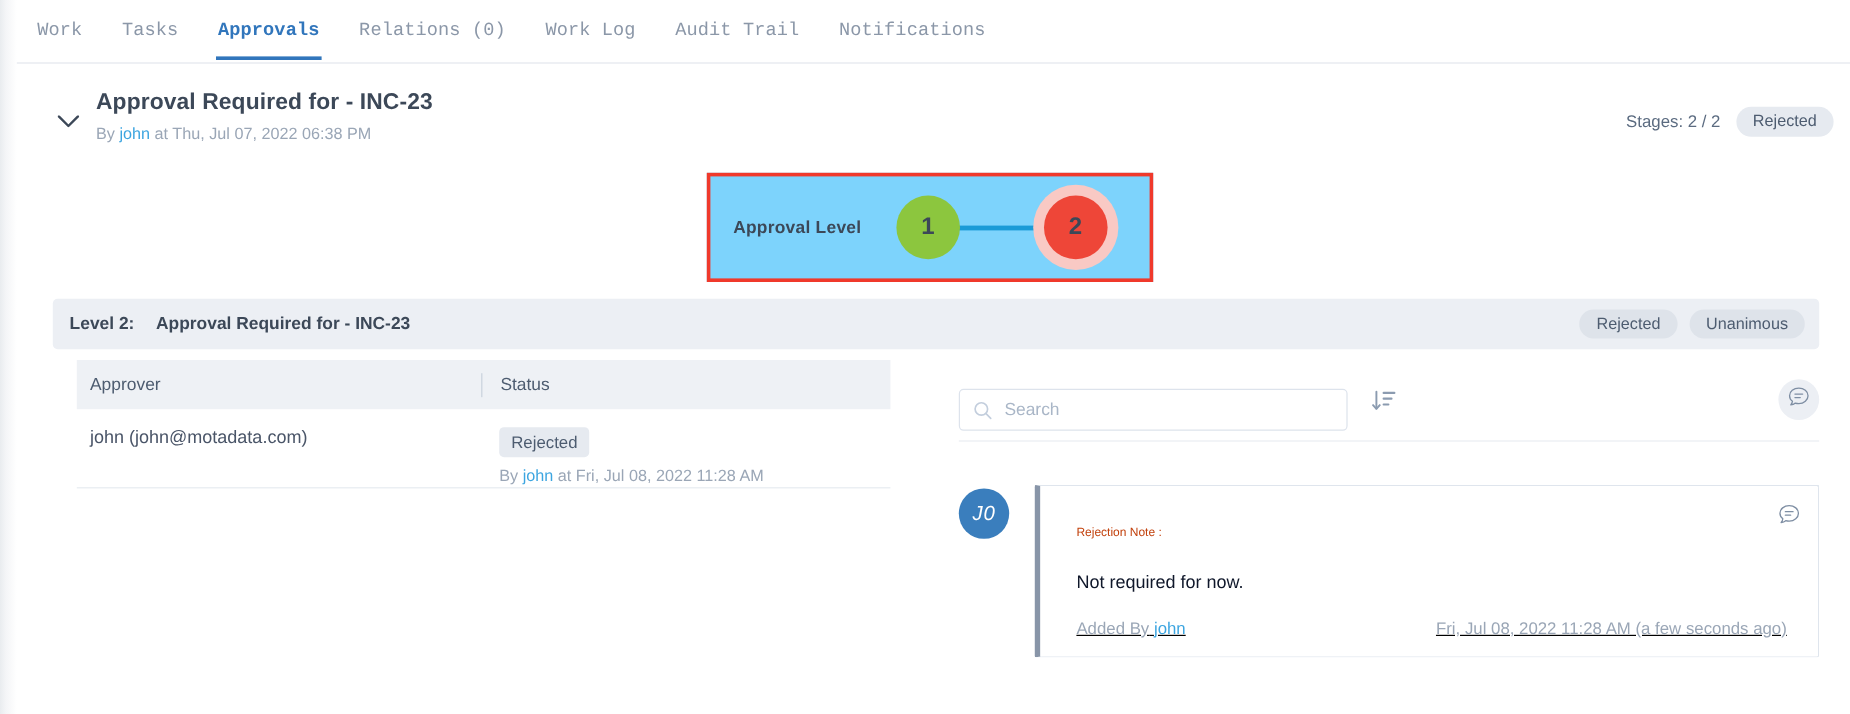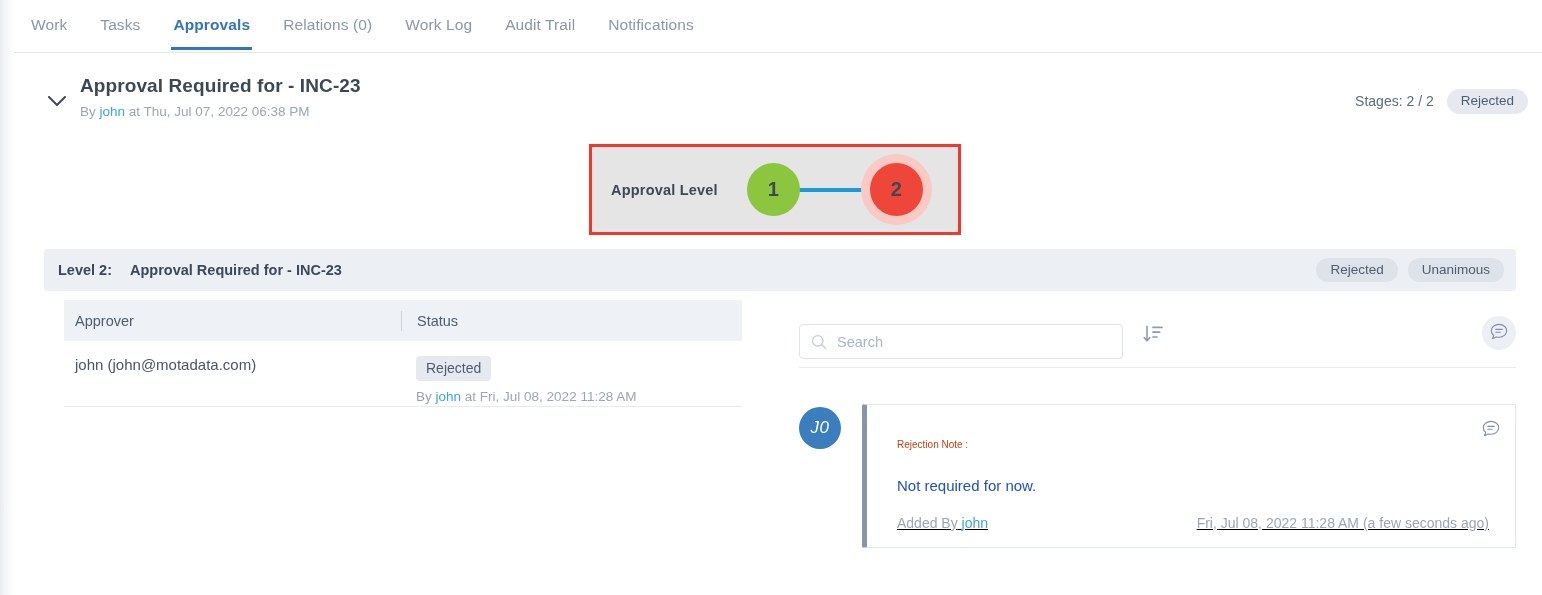--- a/index.html
+++ b/index.html
@@ -31,20 +31,21 @@
   }
   .tab {
     position: relative;
     font-size: 15.5px;
     color: #8b97a8;
     padding: 16px 0 15px 0;
     margin-right: 33px;
     cursor: pointer;
     white-space: nowrap;
     letter-spacing: .1px;
+    font-family: Liberation Mono, monospace;
   }
   .tab.active { color: #3176bc; font-weight: bold; }
   .tab.active::after {
     content: ""; position: absolute; left: -2px; right: -2px; bottom: -1px;
     height: 3px; background: #3176bc;
   }
 
   
   .approval-head {
     position: absolute; left: 14px; top: 53px; right: 0; height: 78px;
@@ -72,21 +73,21 @@
     background: #e6eaf0; color: #4d5c70;
     border-radius: 13px; padding: 5px 14px 6px;
     font-size: 13.5px; line-height: 1;
   }
 
   
   .stepper-box {
     position: absolute; left: 589px; top: 144px;
     width: 372px; height: 91px;
     border: 3px solid #f0392b;
-    background: #e5e5e5;
+    background: #7dd3fc;
     display: flex; align-items: center;
   }
   .stepper-label {
     margin-left: 19px;
     font-size: 14.5px; font-weight: bold; color: #3c4858;
     letter-spacing: .2px;
   }
   .steps {
     position: relative;
     margin-left: 29px;
@@ -196,21 +197,21 @@
     font-style: italic;
   }
   .note-card {
     margin-left: 21px; flex: 1;
     border: 1px solid #dfe5ed; border-left: 5px solid #8895a8;
     background: #fff; border-radius: 2px;
     padding: 22px 26px 16px 30px;
     position: relative; min-height: 122px;
   }
   .note-title { font-size: 10px; color: #c2410c; margin-top: 12px; }
-  .note-body { font-size: 15px; color: #1d4ed8; margin-top: 27px; }
+  .note-body { font-size: 15px; color: #0f172a; margin-top: 27px; }
   .note-footer {
     display: flex; align-items: flex-end; margin-top: 21px; text-decoration: underline;
   }
   .note-added { font-size: 14px; color: #9aa6b6; }
   .note-added .user { color: #3ca5e0; }
   .note-time { margin-left: auto; font-size: 14px; color: #9aa6b6; }
   .note-icon-tr { position: absolute; right: 15px; top: 15px; cursor: pointer; }
 </style>
 </head>
 <body>

